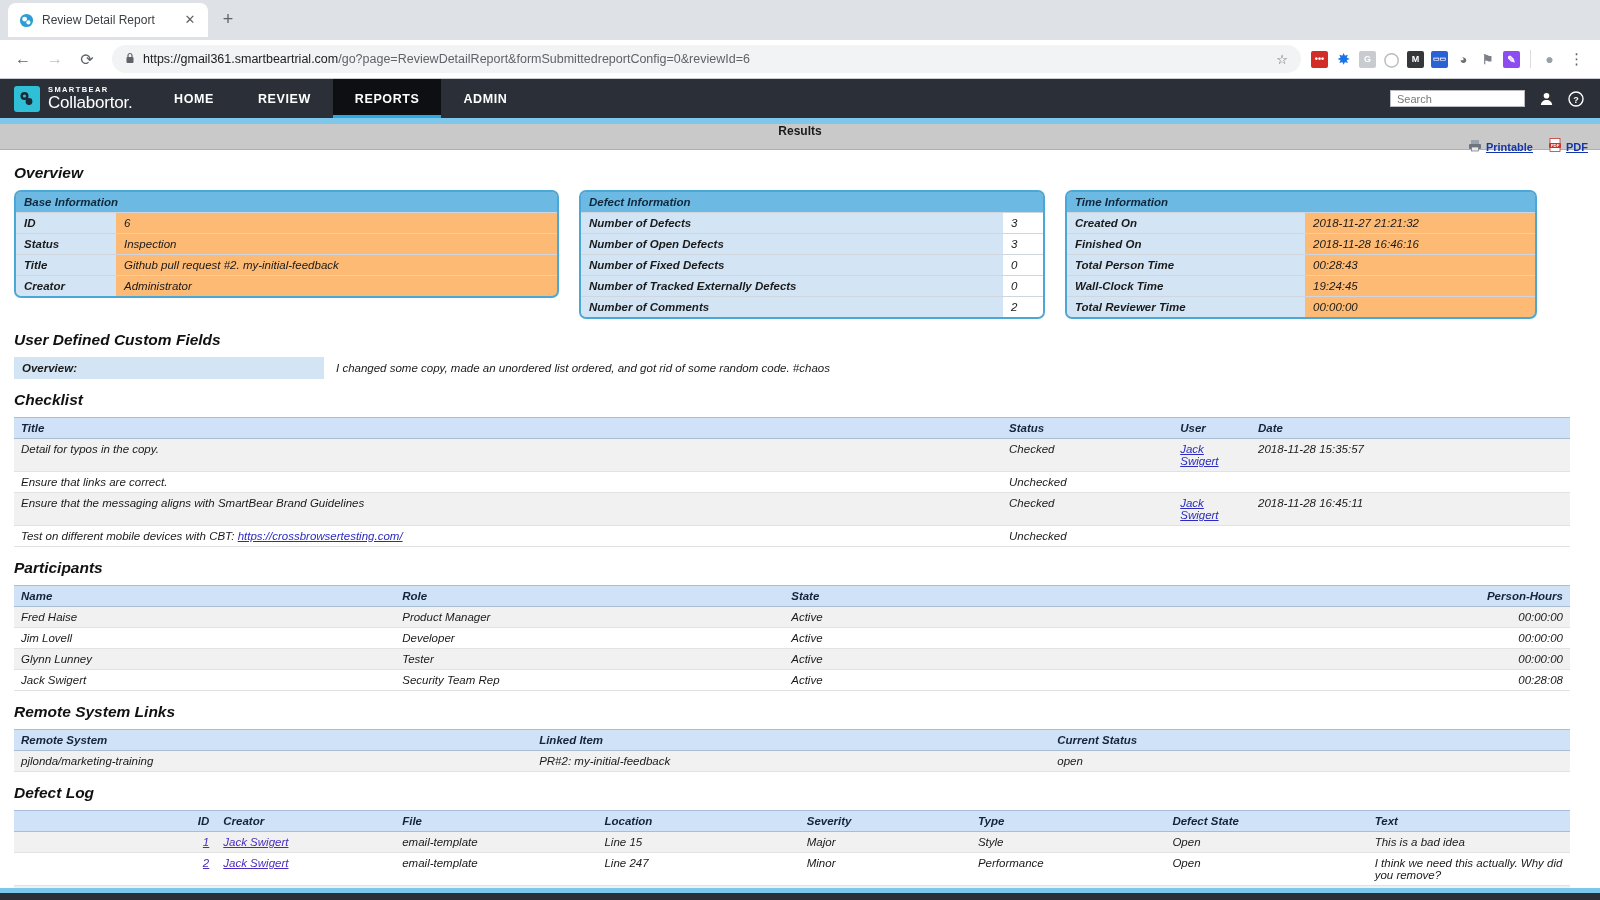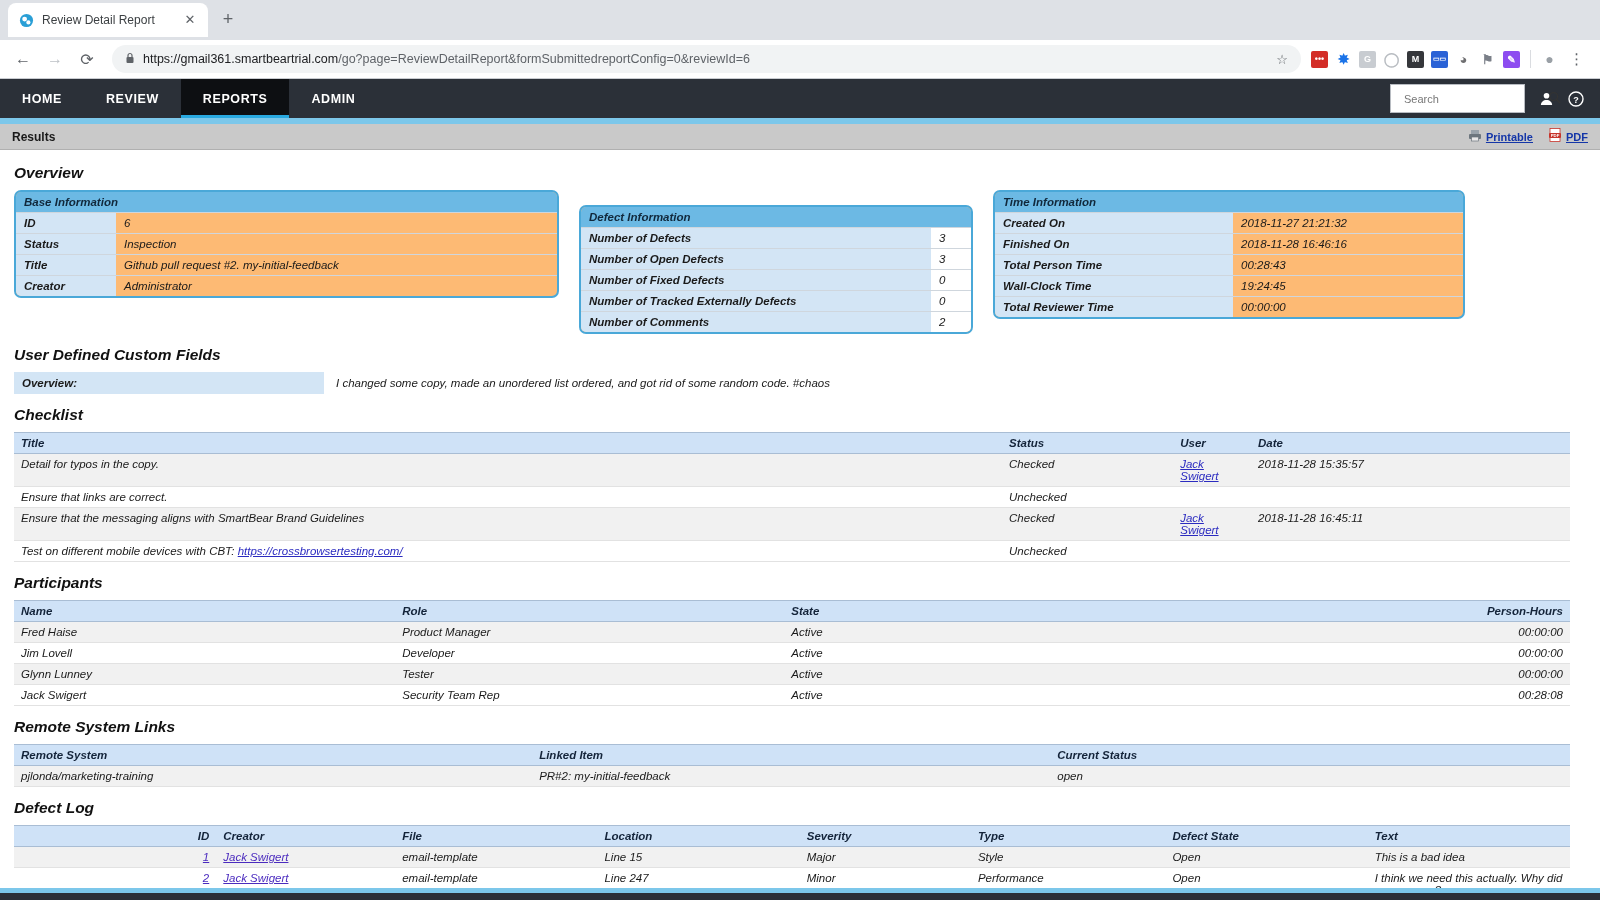--- a/index.html
+++ b/index.html
@@ -100,35 +100,35 @@
   }
   .navitem.active { background: #0d0f12; }
   .navitem.active::after {
     content: ""; position: absolute; left: 0; right: 0; bottom: 0;
     height: 3px; background: #29a9e0;
   }
   .appbar-right {
     margin-left: auto; display: flex; align-items: center; gap: 14px; padding-right: 16px;
   }
   .searchbox {
-    width: 135px; height: 29px; background: #fff; border: 1px solid #b8bcc2;
-    display: flex; align-items: center; padding: 0 11px;
+    width: 135px; height: 17px; background: #fff; border: 1px solid #b8bcc2;
+    display: flex; align-items: center; padding: 0 4px;
   }
   .searchbox input {
     border: 0; outline: 0; flex: 1 1 auto; font-size: 11px;
     color: #444; font-family: "Liberation Sans", sans-serif; background: transparent;
   }
   .searchbox input::placeholder { color: #777; }
   .appicon { color: #fff; cursor: pointer; display: flex; align-items: center; }
 
   
   .results-strip { height: 6px; background: #7cc7ea; }
   .results-bar {
     height: 26px; background: #c9c9c9; display: flex; align-items: center;
-    padding: 0 12px; border-bottom: 1px solid #b0b0b0;
+    padding: 0 12px; border-bottom: 1px solid #b0b0b0; flex-direction: column;
   }
   .results-title { font-size: 12px; font-weight: bold; color: #1a1a1a; }
   .results-actions { margin-left: auto; display: flex; align-items: center; gap: 16px; }
   .action { display: flex; align-items: center; gap: 4px; cursor: pointer; }
   .action-label {
     font-size: 11px; color: #1436a8; text-decoration: underline; font-weight: bold;
   }
 
   
   .page { padding: 10px 30px 0 14px; height: 738px; overflow: hidden; font-style: italic; }
@@ -138,21 +138,21 @@
   }
   h2.section.first { margin-top: 4px; }
 
   
   .cards { display: flex; gap: 20px; align-items: flex-start; }
   .card {
     border: 2px solid #4aa8d8; border-radius: 7px; overflow: hidden;
     background: #fdba74;
   }
   .card.base { width: 545px; }
-  .card.defect { width: 394px; margin-top: 15px; }
+  .card.defect { width: 466px; }
   .card.time { width: 472px; }
   .card-head {
     background: #6cb9e4; padding: 4px 8px;
     font-size: 11.5px; font-weight: bold; color: #11283b;
   }
   .card table { width: 100%; border-collapse: collapse; }
   .card td {
     font-size: 11.5px; padding: 4px 8px; border-top: 1px solid #cfd6dd;
     color: #1a1a1a;
   }
@@ -247,20 +247,33 @@
       <span class="ext" style="background:#8d4cf0;color:#fff;font-size:10px;">✎</span>
       <span class="ext-sep"></span>
       <span class="ext" style="color:#9aa0a6;font-size:14px;">●</span>
       <span class="kebab">⋮</span>
     </div>
   </div>
   <div class="chrome-divider"></div>
 </div>
 
 <div class="appbar">
+  <div class="brand">
+    <span class="brand-mark">
+      <svg width="20" height="20" viewBox="0 0 20 20">
+        <circle cx="7.5" cy="7" r="4" fill="#1b2a36"></circle>
+        <circle cx="12" cy="12.5" r="3.4" fill="#1b2a36"></circle>
+        <circle cx="7.5" cy="7" r="1.6" fill="#2fc0d8"></circle>
+      </svg>
+    </span>
+    <span class="brand-text">
+      <span class="brand-top">SMARTBEAR</span>
+      <span class="brand-bottom">Collabortor.</span>
+    </span>
+  </div>
   <div class="navitems">
     <div class="navitem">HOME</div>
     <div class="navitem">REVIEW</div>
     <div class="navitem active">REPORTS</div>
     <div class="navitem">ADMIN</div>
   </div>
   <div class="appbar-right">
     <div class="searchbox">
       <input type="text" placeholder="Search" style="">
       <span>

